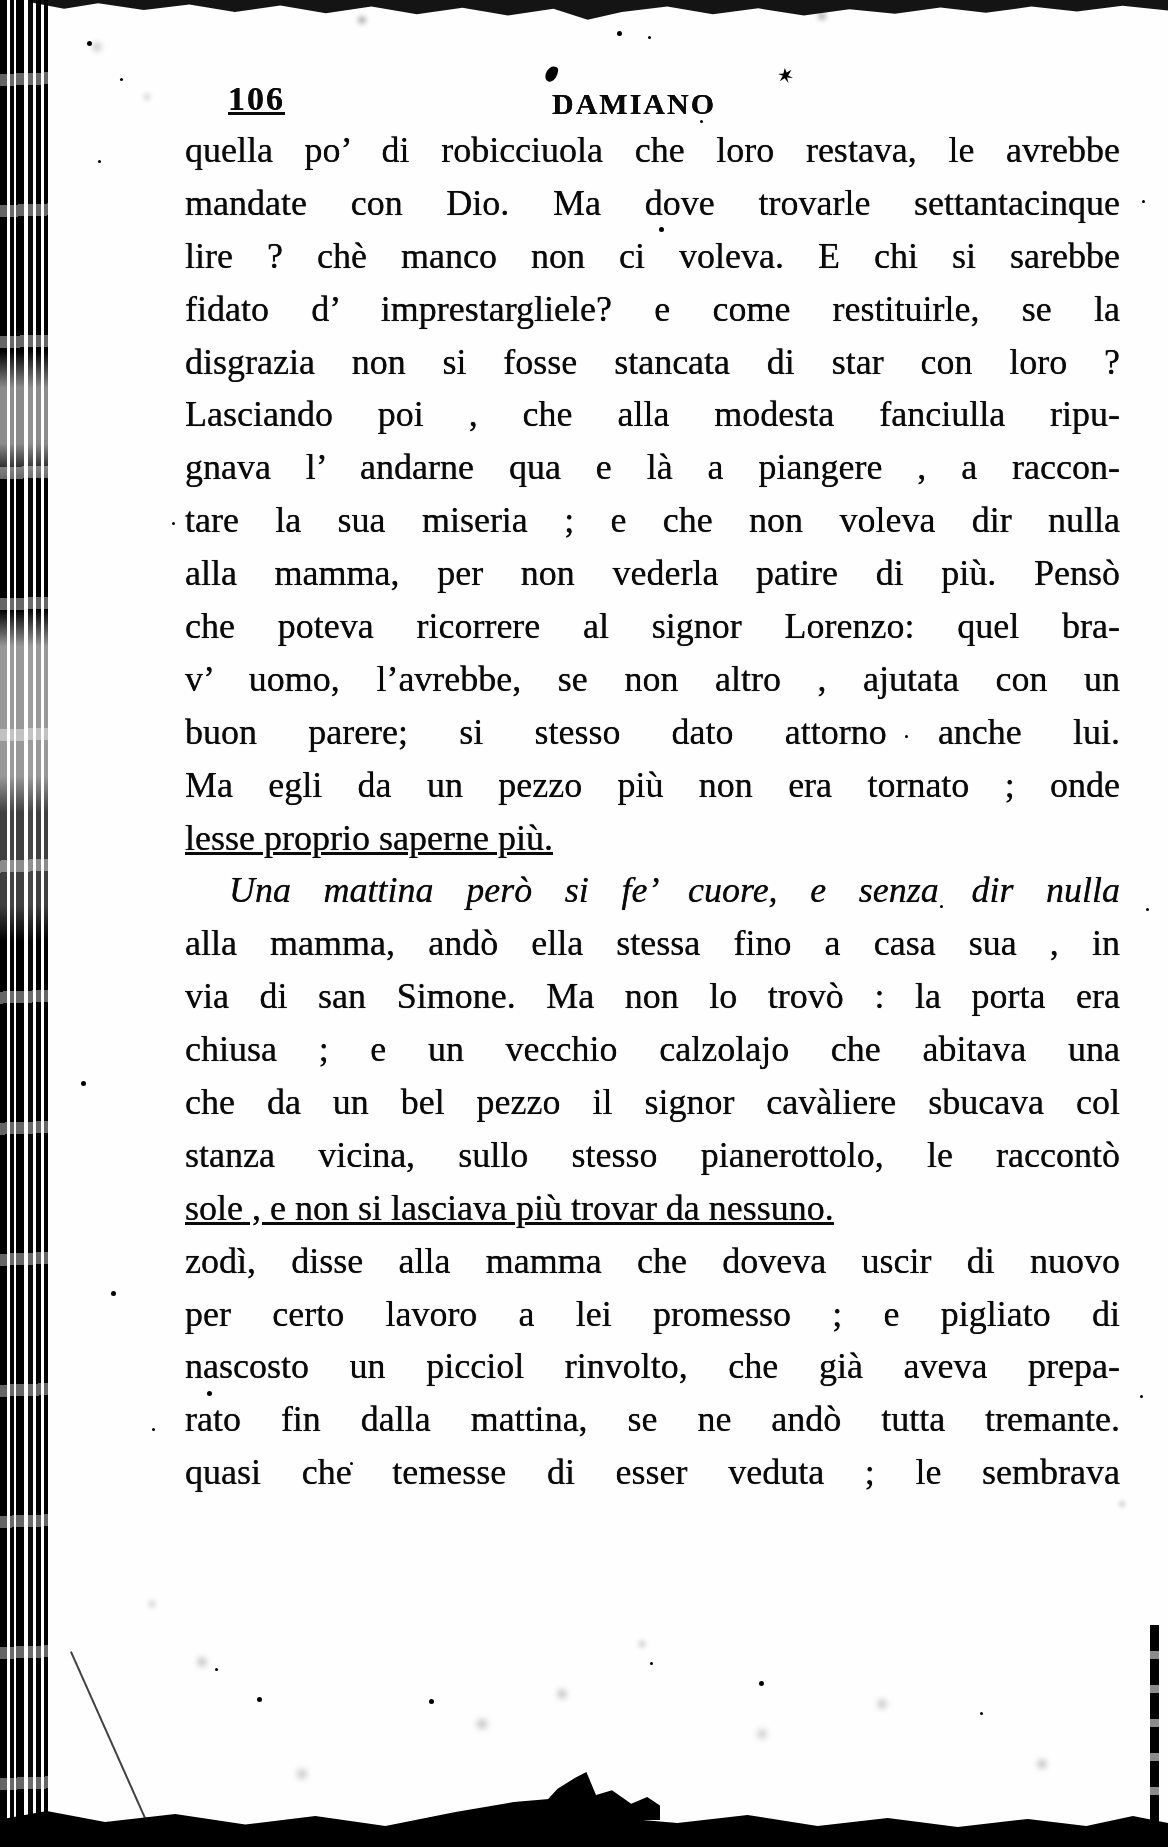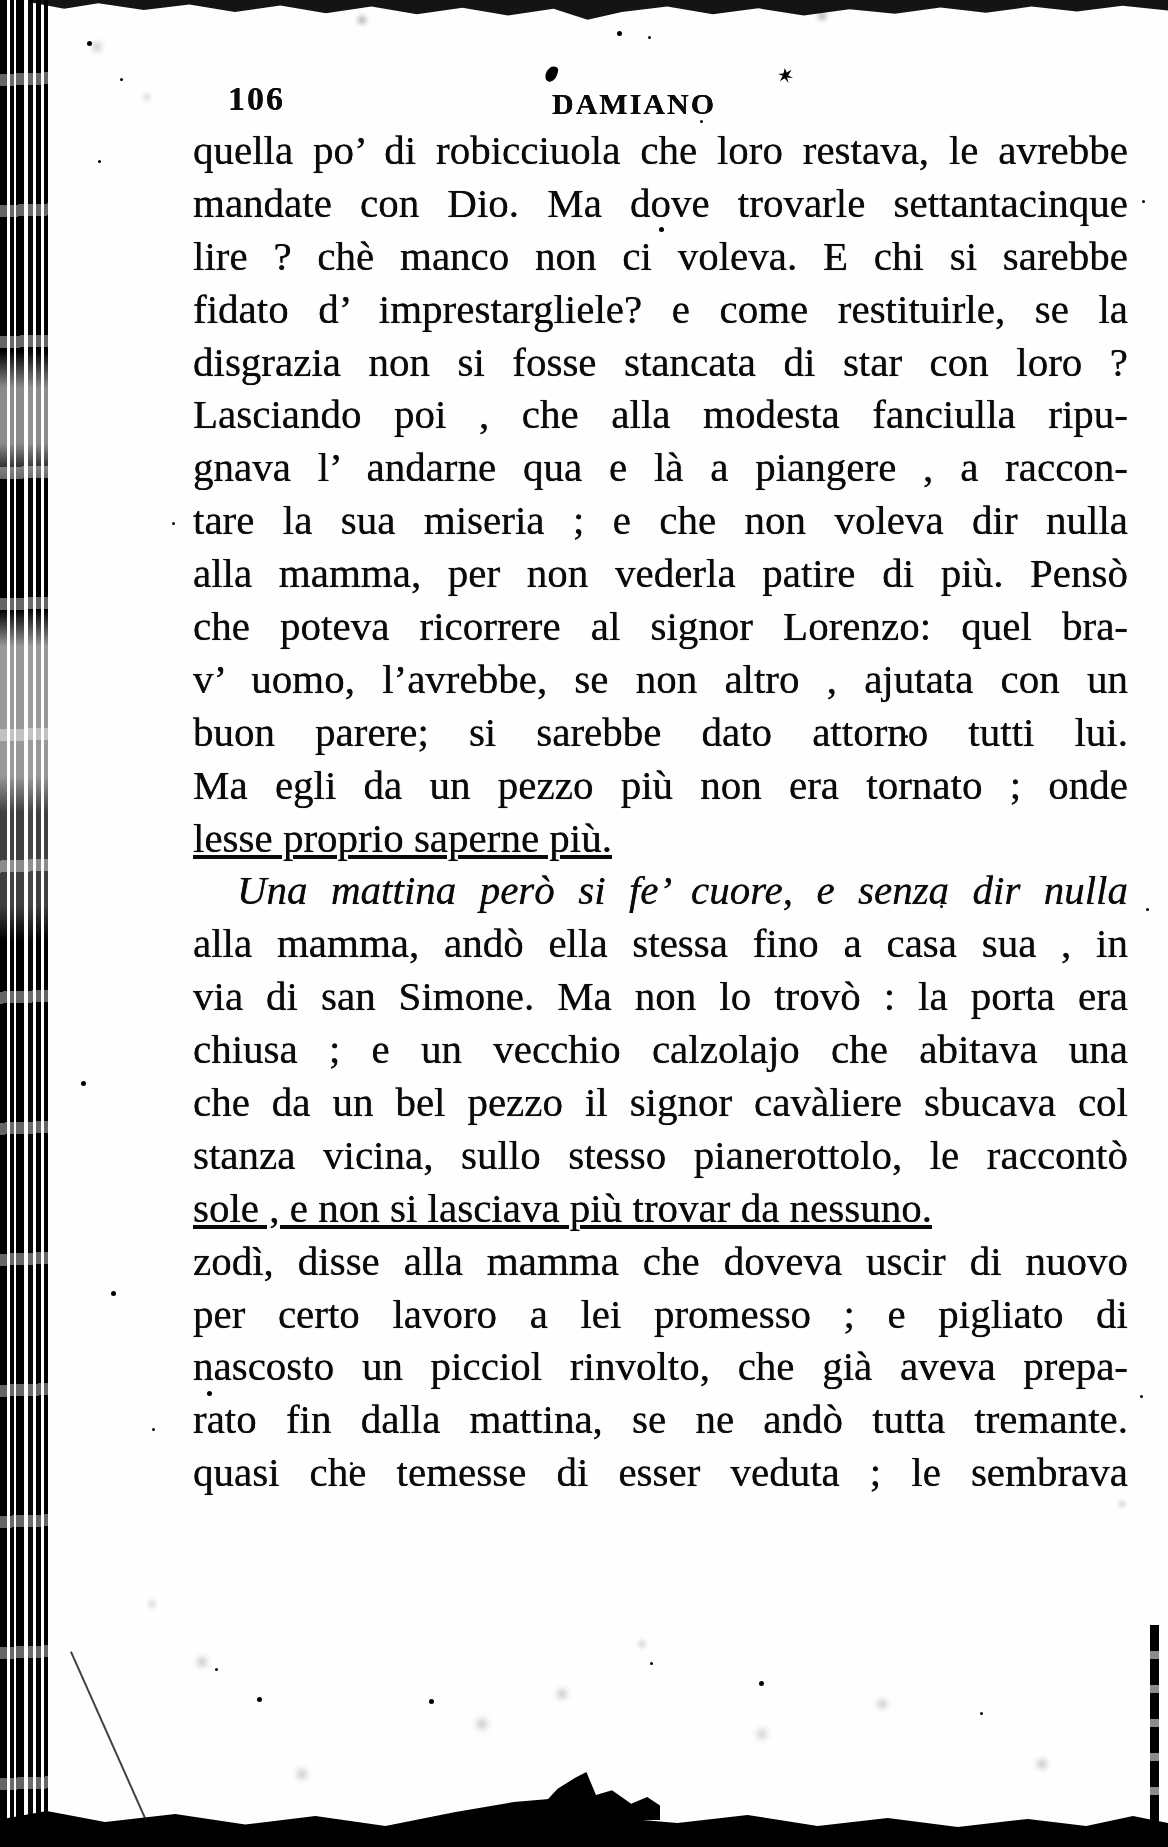--- a/index.html
+++ b/index.html
@@ -10,32 +10,33 @@
     overflow:hidden;
     font-family:"Liberation Serif","DejaVu Serif",serif;
     color:#0a0a0a;
   }
 
   
   #page-number{
     position:absolute;left:228px;top:80px;
     font-size:34px;font-weight:bold;letter-spacing:2px;
     text-shadow:0 0 .6px #000;
+    text-decoration:underline;
   }
   #header-title{
     position:absolute;left:552px;top:88px;
     font-size:30px;letter-spacing:2px;font-weight:bold;
     transform:scale(1,.95);
     text-shadow:0 0 .5px #000;
   }
 
   
   #text-block{
-    position:absolute;left:193px;top:124px;width:935px;
-    font-size:41px;
+    position:absolute;left:185px;top:124px;width:935px;
+    font-size:36px;
     text-shadow:0 0 .7px #141414;
   }
   .tl{
     height:52.9px;line-height:52.9px;
     white-space:nowrap;
     text-align:justify;
     text-align-last:justify;
     text-justify:inter-word;
   }
   .tl.ind{padding-left:44px;font-style:italic;}
@@ -132,21 +133,21 @@
     <div class="tl">mandate con Dio. Ma dove trovarle settantacinque</div>
     <div class="tl">lire ? chè manco non ci voleva. E chi si sarebbe</div>
     <div class="tl">fidato d’ imprestargliele? e come restituirle, se la</div>
     <div class="tl">disgrazia non si fosse stancata di star con loro ?</div>
     <div class="tl">Lasciando poi , che alla modesta fanciulla ripu-</div>
     <div class="tl">gnava l’ andarne qua e là a piangere , a raccon-</div>
     <div class="tl">tare la sua miseria ; e che non voleva dir nulla</div>
     <div class="tl">alla mamma, per non vederla patire di più. Pensò</div>
     <div class="tl">che poteva ricorrere al signor Lorenzo: quel bra-</div>
     <div class="tl">v’ uomo, l’avrebbe, se non altro , ajutata con un</div>
-    <div class="tl">buon parere; si sarebbe dato attorno tutti lui.</div>
+    <div class="tl">buon parere; si stesso dato attorno anche lui.</div>
     <div class="tl">Ma egli da un pezzo più non era tornato ; onde</div>
     <div class="tl end">lesse proprio saperne più.</div>
     <div class="tl ind">Una mattina però si fe’ cuore, e senza dir nulla</div>
     <div class="tl">alla mamma, andò ella stessa fino a casa sua , in</div>
     <div class="tl">via di san Simone. Ma non lo trovò : la porta era</div>
     <div class="tl">chiusa ; e un vecchio calzolajo che abitava una</div>
     <div class="tl">che da un bel pezzo il signor cavàliere sbucava col</div>
     <div class="tl">stanza vicina, sullo stesso pianerottolo, le raccontò</div>
     <div class="tl end">sole , e non si lasciava più trovar da nessuno.</div>
     <div class="tl">zodì, disse alla mamma che doveva uscir di nuovo</div>

